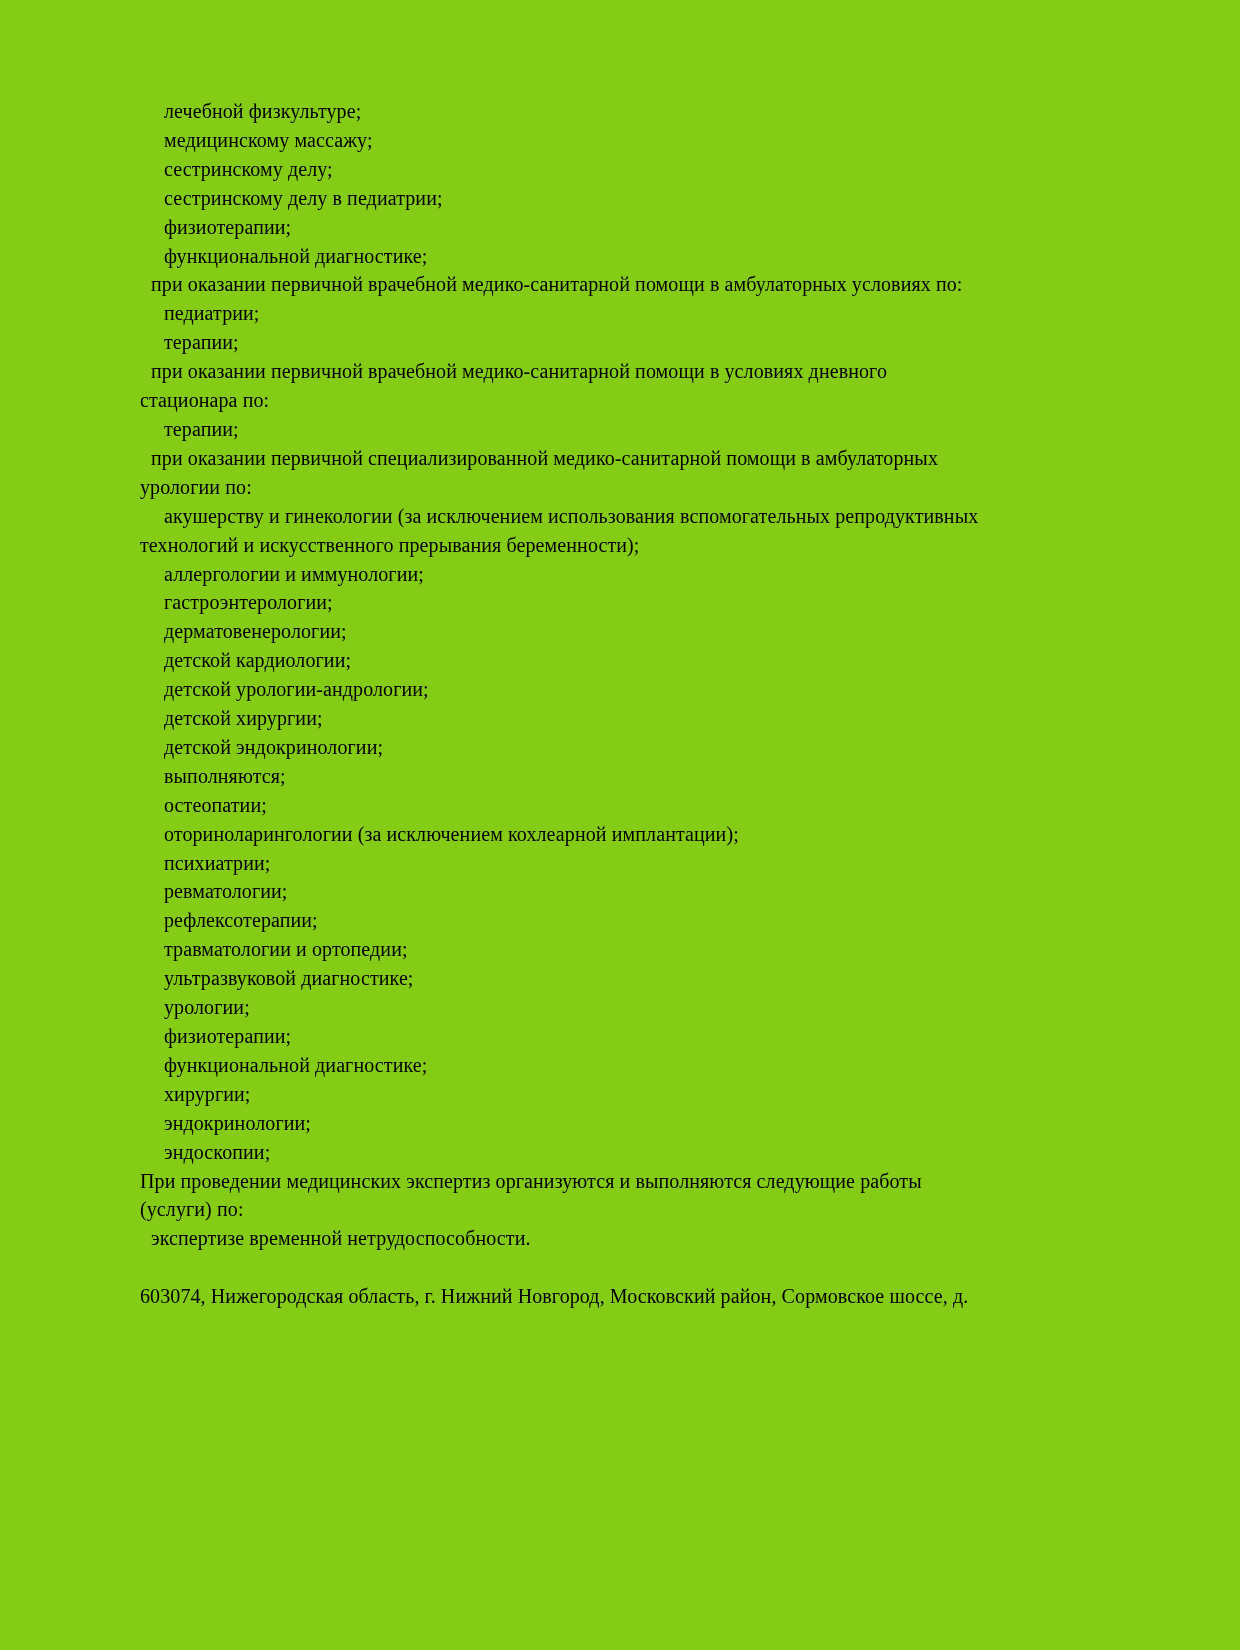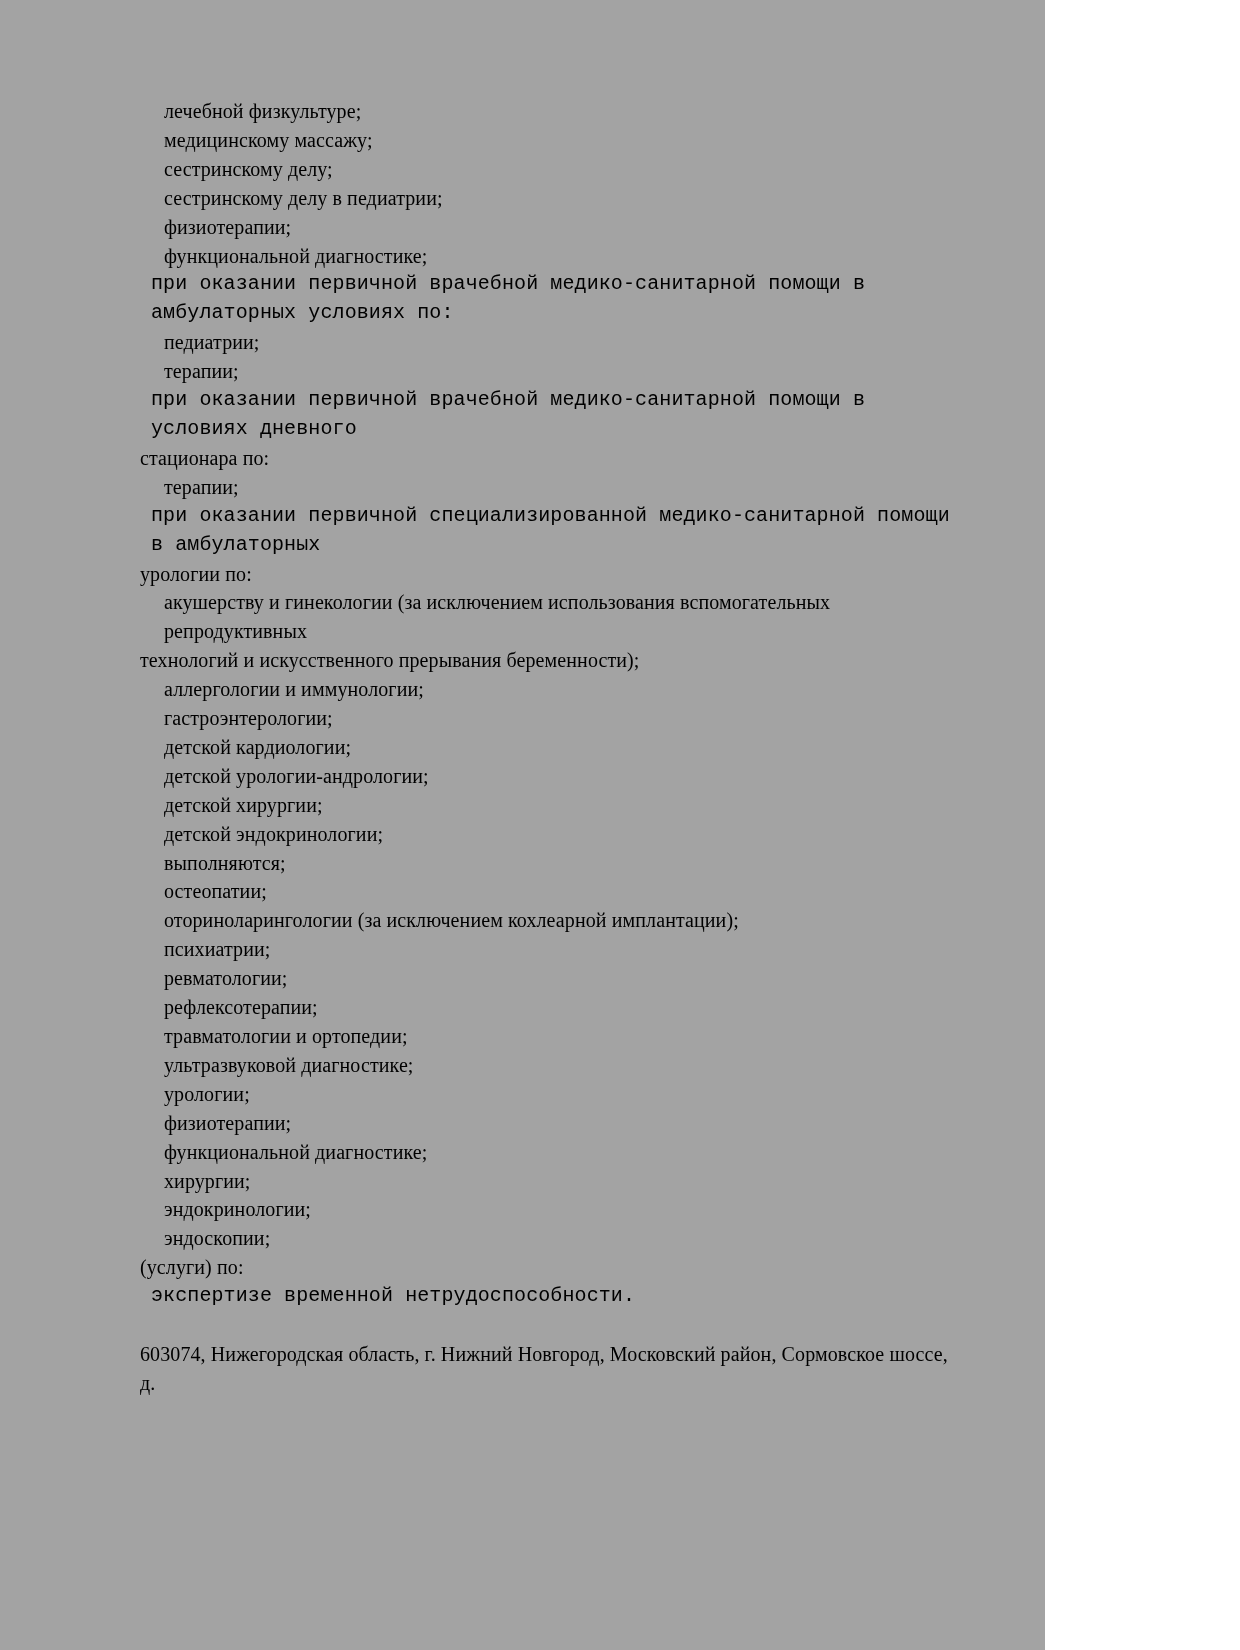--- a/index.html
+++ b/index.html
@@ -9,36 +9,36 @@
   }
   body {
     width: 1240px;
     height: 1650px;
     font-family: "Liberation Serif", "DejaVu Serif", serif;
     color: #000000;
     overflow: hidden;
   }
   .page {
     box-sizing: border-box;
-    width: 1045px;
+    width: 1240px;
     height: 1650px;
     padding: 97px 85px 40px 140px;
-    background: #a3a3a3;
+    background: #84cc16;
   }
   .text-block {
     font-size: 20px;
     line-height: 28.9px;
     letter-spacing: 0.1px;
   }
   .line {
     white-space: pre-wrap;
     min-height: 28.9px;
   }
   .indent-0 { padding-left: 0; }
-  .indent-1 { padding-left: 11px; font-family: Liberation Mono, monospace; }
+  .indent-1 { padding-left: 11px; }
   .indent-2 { padding-left: 24px; }
   .spacer   { height: 28.9px; }
 </style>
 </head>
 <body>
 
 <div class="page">
   <div class="text-block" id="lines-container">
       <div class="line indent-2">лечебной физкультуре;</div>
       <div class="line indent-2">медицинскому массажу;</div>
@@ -51,36 +51,38 @@
       <div class="line indent-2">терапии;</div>
       <div class="line indent-1">при оказании первичной врачебной медико-санитарной помощи в условиях дневного</div>
       <div class="line indent-0">стационара по:</div>
       <div class="line indent-2">терапии;</div>
       <div class="line indent-1">при оказании первичной специализированной медико-санитарной помощи в амбулаторных</div>
       <div class="line indent-0">урологии по:</div>
       <div class="line indent-2">акушерству и гинекологии (за исключением использования вспомогательных репродуктивных</div>
       <div class="line indent-0">технологий и искусственного прерывания беременности);</div>
       <div class="line indent-2">аллергологии и иммунологии;</div>
       <div class="line indent-2">гастроэнтерологии;</div>
+      <div class="line indent-2">дерматовенерологии;</div>
       <div class="line indent-2">детской кардиологии;</div>
       <div class="line indent-2">детской урологии-андрологии;</div>
       <div class="line indent-2">детской хирургии;</div>
       <div class="line indent-2">детской эндокринологии;</div>
       <div class="line indent-2">выполняются;</div>
       <div class="line indent-2">остеопатии;</div>
       <div class="line indent-2">оториноларингологии (за исключением кохлеарной имплантации);</div>
       <div class="line indent-2">психиатрии;</div>
       <div class="line indent-2">ревматологии;</div>
       <div class="line indent-2">рефлексотерапии;</div>
       <div class="line indent-2">травматологии и ортопедии;</div>
       <div class="line indent-2">ультразвуковой диагностике;</div>
       <div class="line indent-2">урологии;</div>
       <div class="line indent-2">физиотерапии;</div>
       <div class="line indent-2">функциональной диагностике;</div>
       <div class="line indent-2">хирургии;</div>
       <div class="line indent-2">эндокринологии;</div>
       <div class="line indent-2">эндоскопии;</div>
+      <div class="line indent-0">При проведении медицинских экспертиз организуются и выполняются следующие работы</div>
       <div class="line indent-0">(услуги) по:</div>
       <div class="line indent-1">экспертизе временной нетрудоспособности.</div>
       <div class="line indent-0 spacer">&nbsp;</div>
       <div class="line indent-0">603074, Нижегородская область, г. Нижний Новгород, Московский район, Сормовское шоссе, д.</div>
     </div>
 </div>
 
 </body></html>

